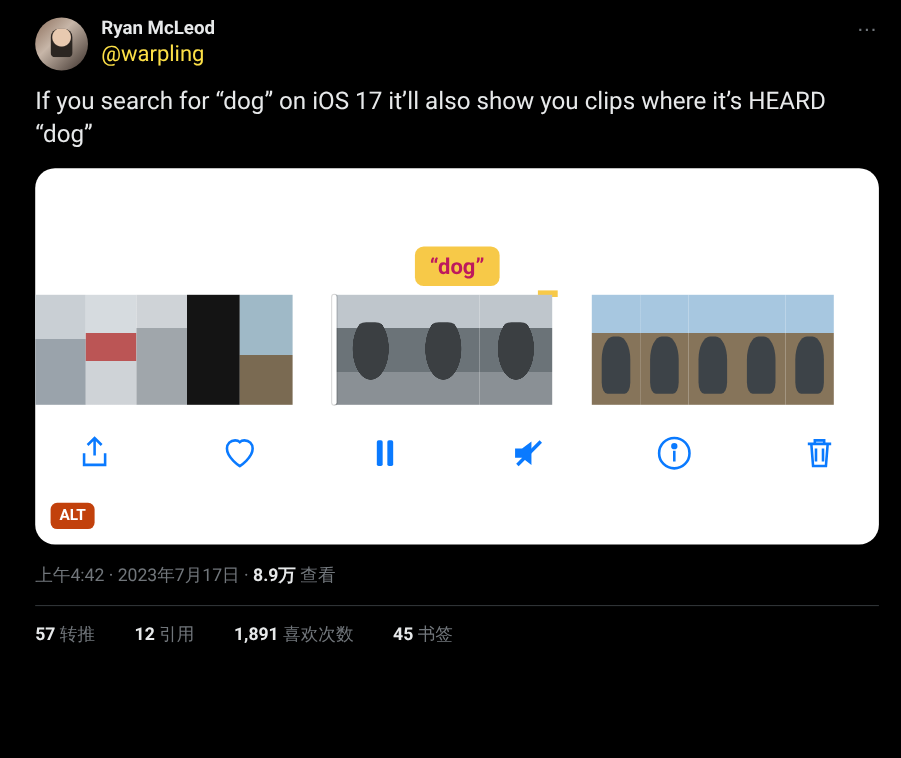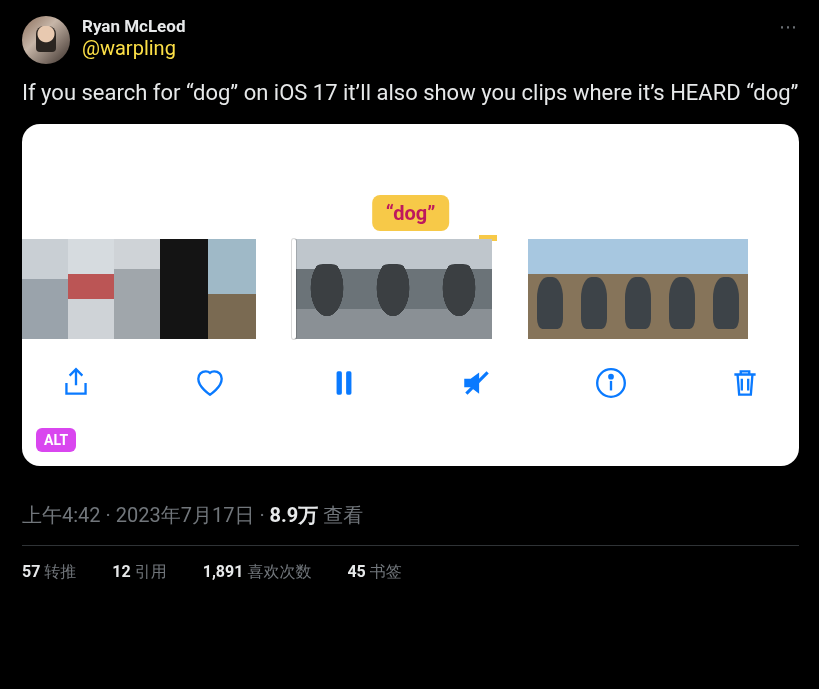--- a/index.html
+++ b/index.html
@@ -5,21 +5,21 @@
   * { box-sizing: border-box; margin: 0; padding: 0; }
   body {
     background: #000;
     font-family: -apple-system, BlinkMacSystemFont, "Segoe UI", Roboto, Helvetica, Arial, sans-serif;
     color: #e7e9ea;
     width: 819px;
     height: 689px;
     overflow: hidden;
   }
   .tweet {
-    padding: 16px 20px 0 22px;
+    padding: 16px 20px 0 32px;
   }
   .header {
     display: flex;
     align-items: flex-start;
     gap: 12px;
     position: relative;
   }
   .avatar {
     width: 48px;
     height: 48px;
@@ -146,31 +146,31 @@
     padding: 24px 34px 0 34px;
   }
   .tbtn { color:#0a7aff; cursor:pointer; display:flex; align-items:center; justify-content:center; width:40px; height:40px;}
   .tbtn svg { width:34px; height:34px; stroke:#0a7aff; fill:none; stroke-width:2.2; }
   .tbtn.pause svg rect { fill:#0a7aff; stroke:none;}
   .tbtn.mute svg { fill:#0a7aff; stroke:#0a7aff; }
   .tbtn.info svg circle{ stroke:#0a7aff;}
   .alt-badge {
     position:absolute;
     left:14px; bottom:14px;
-    background:#d946ef;
+    background:#c2410c;
     color:#fff;
     font-weight:700;
     font-size:14px;
     padding:4px 8px;
     border-radius:6px;
   }
   .meta {
-    margin-top: 36px;
+    margin-top: 18px;
     color:#71767b;
-    font-size:20px;
+    font-size:16px;
   }
   .meta .views-num { color:#e7e9ea; font-weight:700; }
   .divider {
     height:1px;
     background:#2f3336;
     margin-top:16px;
   }
   .stats {
     display:flex;
     gap: 36px;

